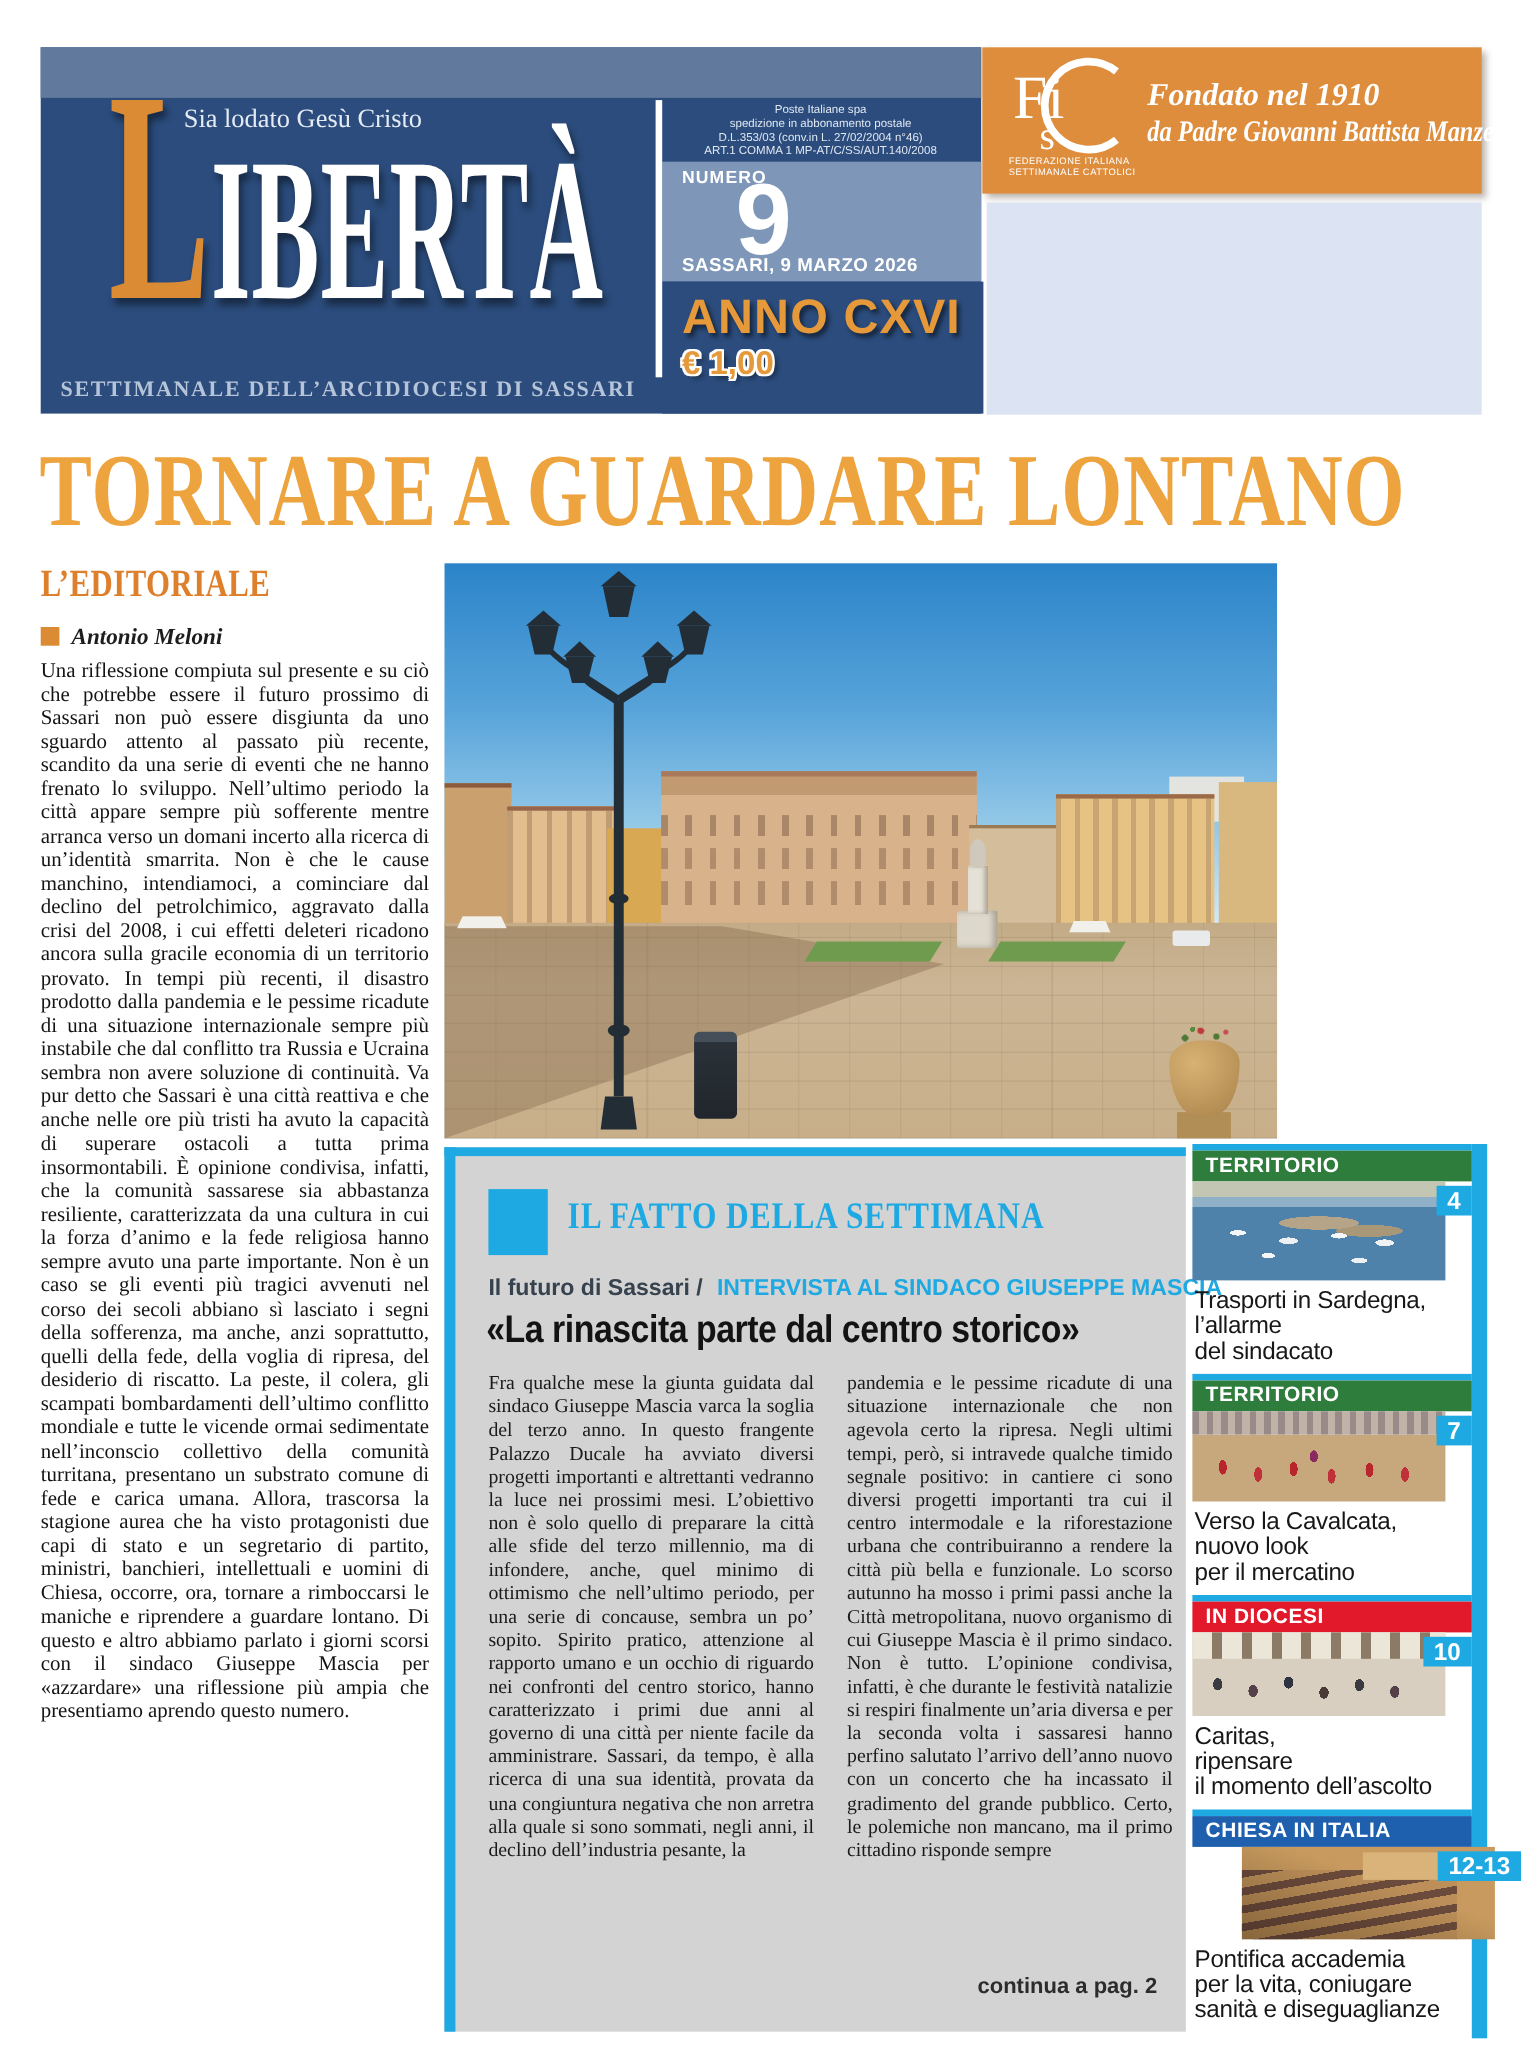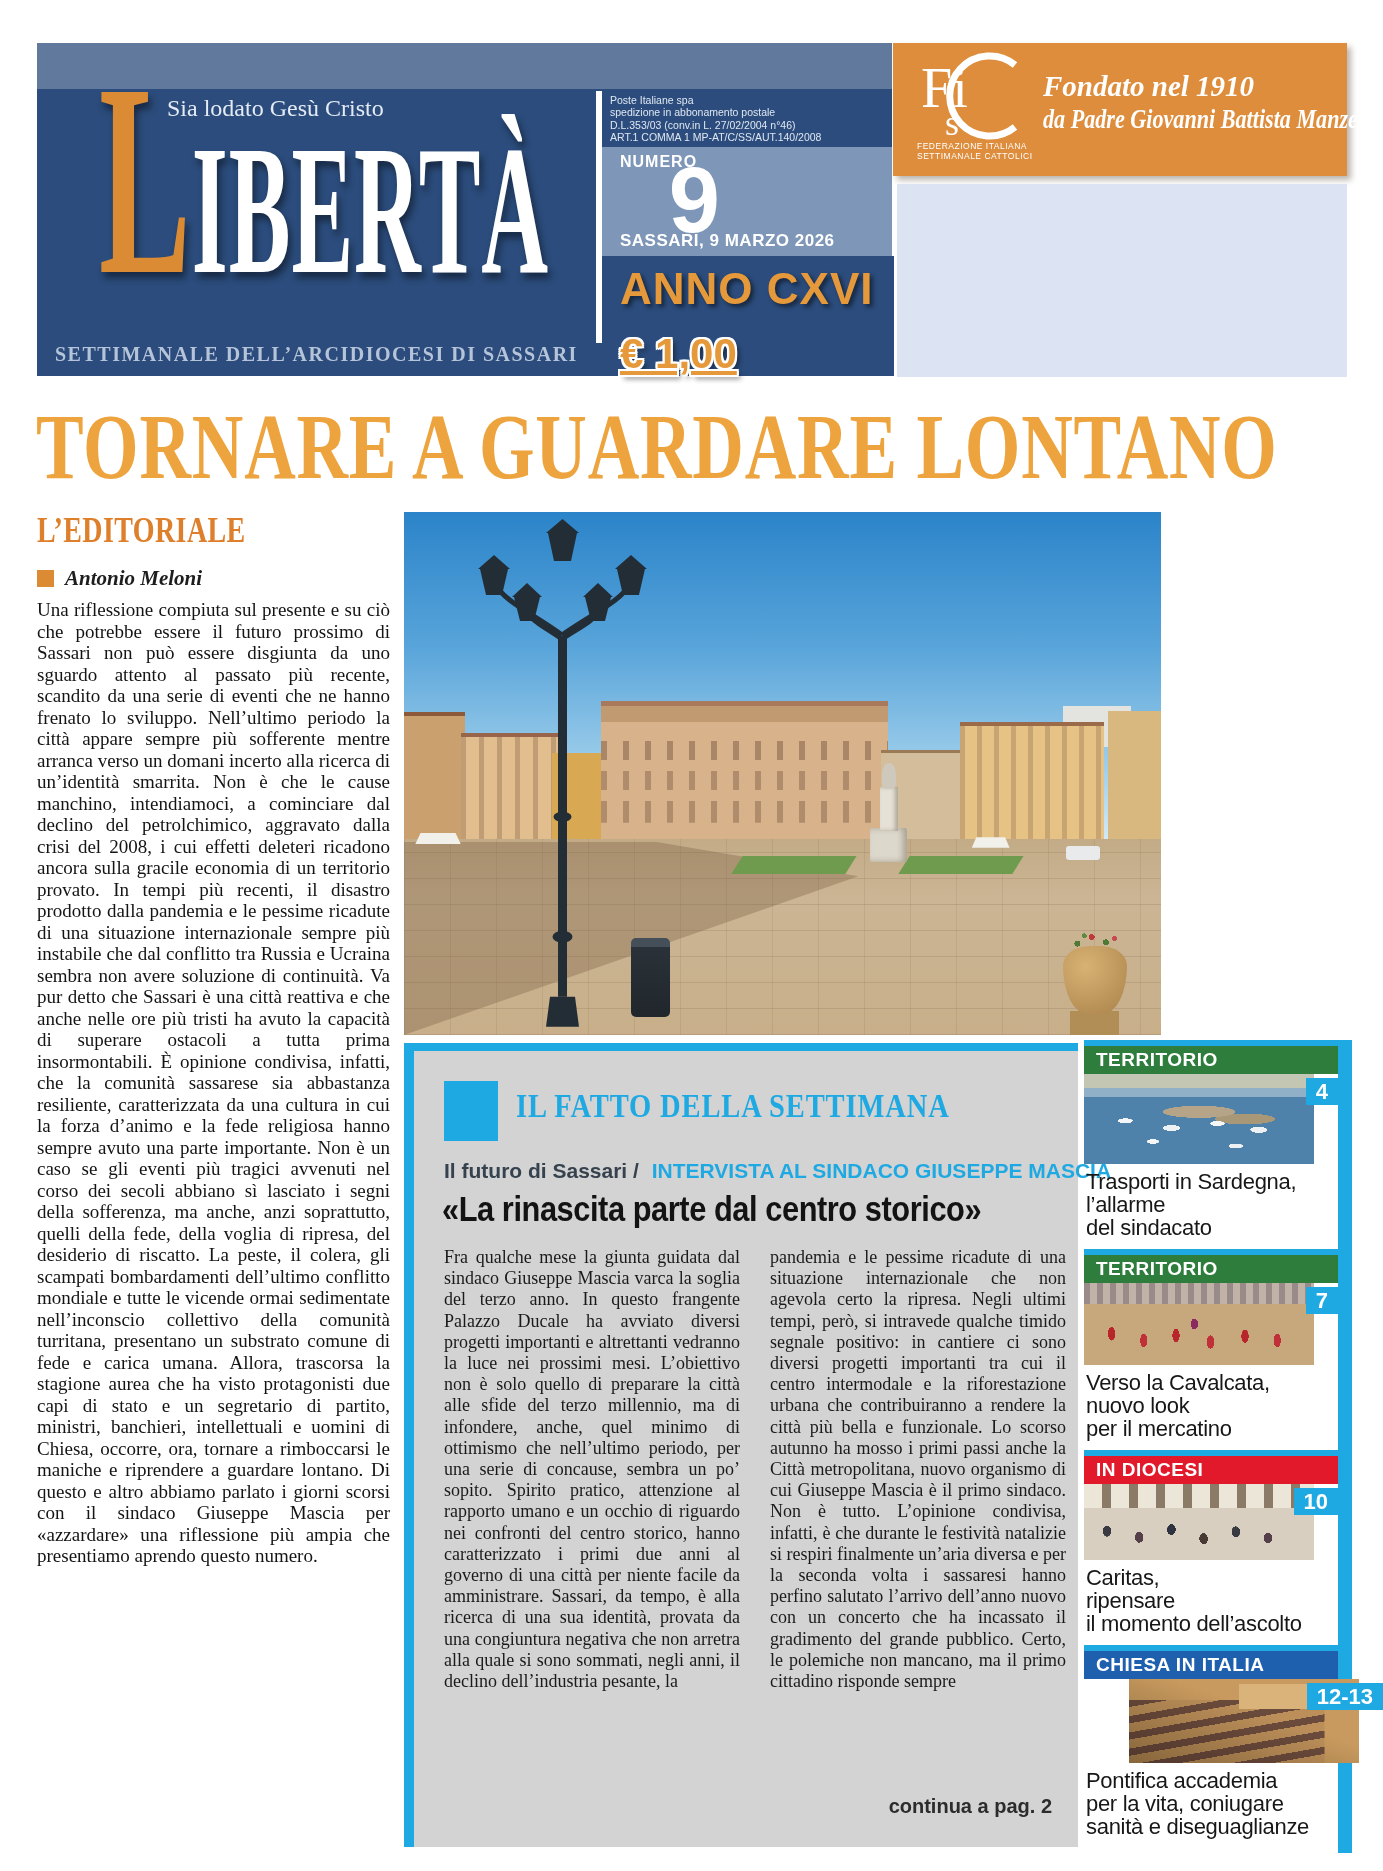--- a/index.html
+++ b/index.html
@@ -13,32 +13,32 @@
          font-size:24px;color:#e4ebf5;}
   .brand{position:absolute;left:62px;bottom:66px;display:flex;align-items:baseline;
          transform:scaleX(.5);transform-origin:left bottom;white-space:nowrap;
          font-family:"Liberation Serif",serif;font-weight:bold;letter-spacing:2px;}
   .brand .brand-l{font-size:275px;line-height:200px;color:#dc8b35;text-shadow:6px 6px 10px rgba(0,0,0,.45);}
   .brand .brand-rest{font-size:185px;line-height:200px;color:#ffffff;text-shadow:6px 6px 10px rgba(0,0,0,.45);}
   .masthead-subtitle{position:absolute;left:18px;bottom:10px;font-family:"Liberation Serif",serif;
          font-weight:bold;font-size:20px;letter-spacing:1.5px;color:#b6c4da;white-space:nowrap;}
 
   
-  .postal{position:absolute;left:610px;top:94px;width:272px;text-align:left;
+  .postal{position:absolute;left:610px;top:94px;width:272px;text-align:center;
           font-size:10.5px;line-height:12.4px;color:#dfe7f2;}
   .numero-panel{position:absolute;left:602px;top:147px;width:290px;height:109px;background:#7e96b8;}
   .issue-label{position:absolute;left:18px;top:6px;font-size:16px;font-weight:bold;color:#fff;letter-spacing:1px;}
   .issue-number{position:absolute;left:23%;top:4px;font-size:92px;line-height:98px;font-weight:bold;color:#fff;}
   .issue-date{position:absolute;left:18px;bottom:5px;font-size:17px;font-weight:bold;color:#fff;letter-spacing:.5px;}
   .anno-panel{position:absolute;left:602px;top:256px;width:292px;height:120px;background:#2b4c7c;}
   .year-label{position:absolute;left:18px;top:8px;font-size:44px;font-weight:bold;color:#e6993a;
               letter-spacing:1px;text-shadow:3px 3px 4px rgba(0,0,0,.5);}
-  .price{position:absolute;left:18px;top:74px;font-size:42px;font-weight:bold;color:#e6993a;
+  .price{position:absolute;left:18px;top:58px;font-size:30px;font-weight:bold;color:#e6993a;
          text-shadow:-2px -2px 0 #fff,2px -2px 0 #fff,-2px 2px 0 #fff,2px 2px 0 #fff,
-                     -2px 0 0 #fff,2px 0 0 #fff,0 -2px 0 #fff,0 2px 0 #fff,4px 4px 5px rgba(0,0,0,.45);text-decoration:underline;}
+                     -2px 0 0 #fff,2px 0 0 #fff,0 -2px 0 #fff,0 2px 0 #fff,4px 4px 5px rgba(0,0,0,.45);}
   .mast-divider{position:absolute;left:596px;top:91px;width:6px;height:252px;background:#fff;}
 
   
   .fisc-box{position:absolute;left:893px;top:43px;width:454px;height:133px;background:#de8d3c;
             box-shadow:4px 4px 6px rgba(60,40,20,.35);}
   .fisc-logo{position:absolute;left:22px;top:8px;}
   .fisc-org{position:absolute;left:24px;top:98px;font-size:8.5px;line-height:10px;color:#fff;letter-spacing:.5px;}
   .founded{position:absolute;left:150px;top:26px;color:#fff;font-family:"Liberation Serif",serif;
            font-style:italic;font-weight:bold;}
   .founded-1{font-size:29px;line-height:34px;}

